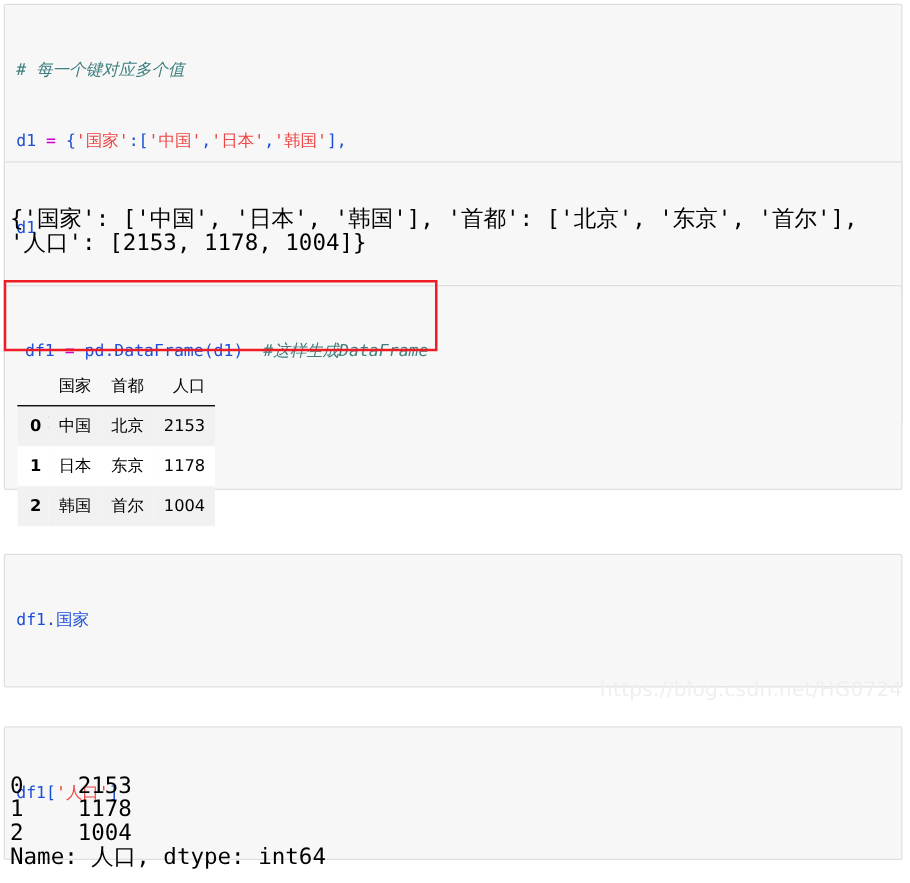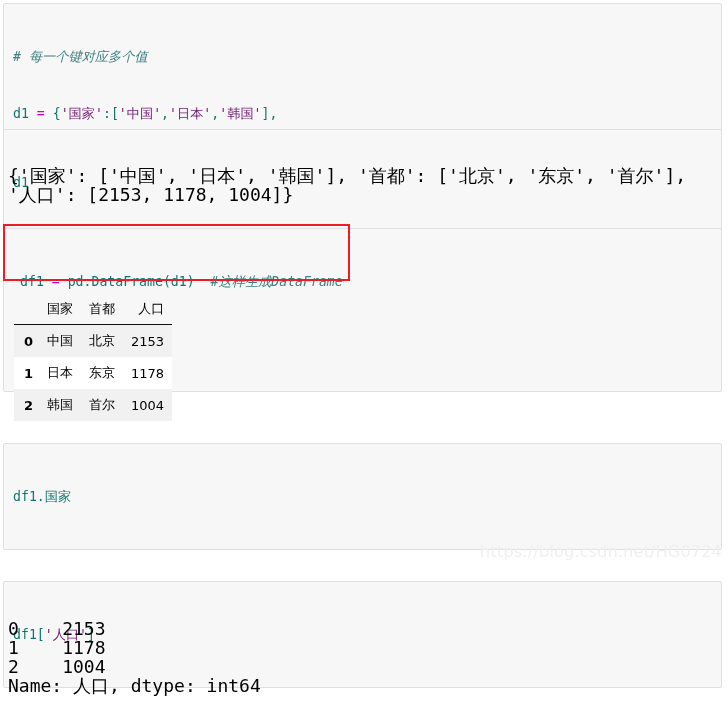--- a/index.html
+++ b/index.html
@@ -47,24 +47,24 @@
     font-family: "DejaVu Sans Mono", monospace;
     font-size: 18px;
     line-height: 19px;
     color: #000000;
     white-space: pre-wrap;
     word-break: break-all;
   }
 
   
   .tok-comment { color: #408080; font-style: italic; }
-  .tok-string  { color: #701a75; }
+  .tok-string  { color: #ef4444; }
   .tok-number  { color: #008000; }
   .tok-op      { color: #cc00cc; }
-  .tok-plain   { color: #0f766e; }
+  .tok-plain   { color: #1d4ed8; }
 
   
   .annotation-box {
     position: absolute;
     border: 2px solid #ee1c25;
     box-sizing: border-box;
     pointer-events: none;
     background: transparent;
   }
 

